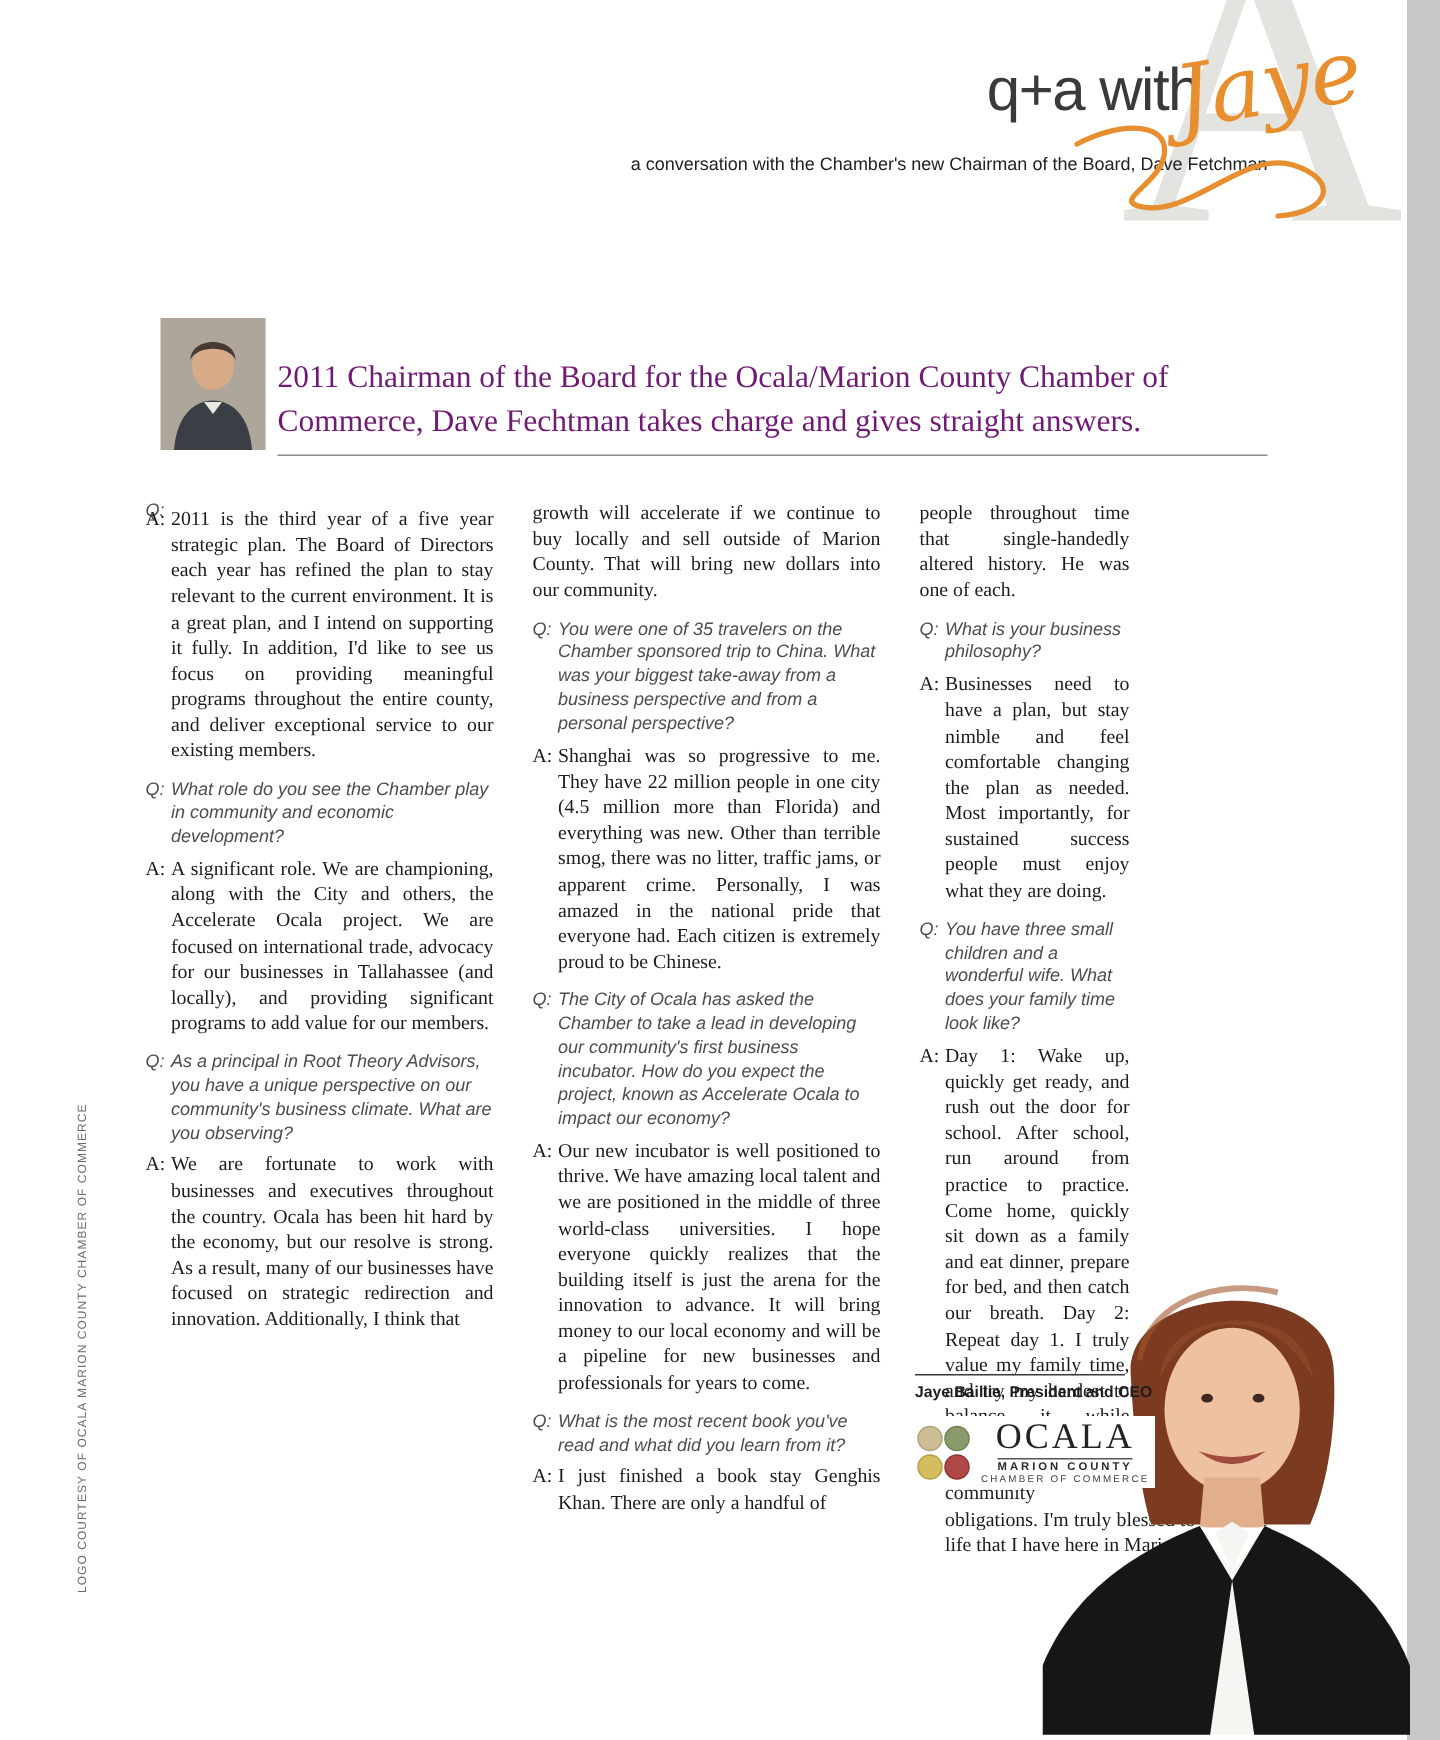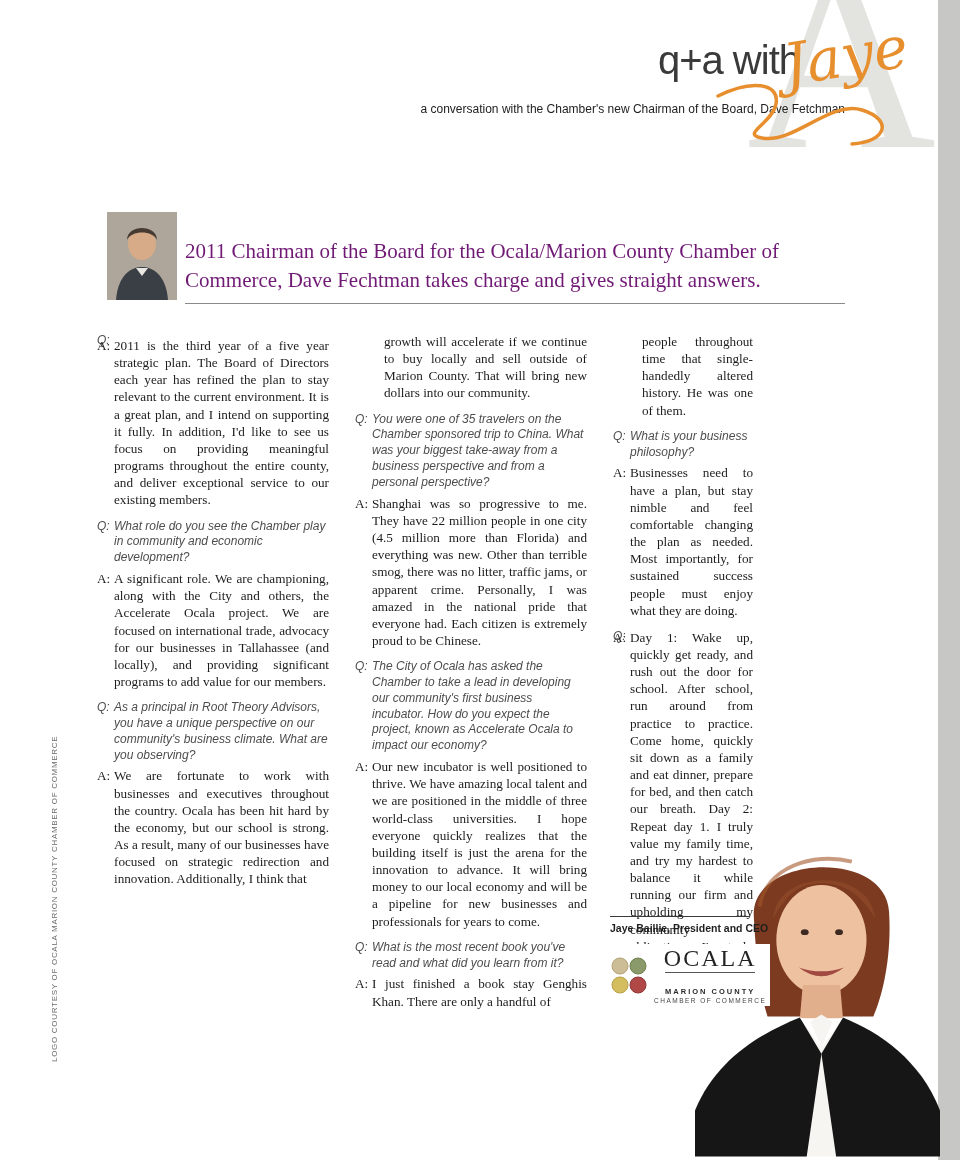--- a/index.html
+++ b/index.html
@@ -19,37 +19,37 @@
   .headshot{position:absolute;left:107px;top:212px;width:70px;height:88px;overflow:hidden;background:#b9b2a6;}
   .headline{position:absolute;left:185px;top:237px;width:662px;font-family:"Liberation Serif",serif;font-size:21px;line-height:1.38;color:#701a75;}
   .headline-rule{position:absolute;left:185px;top:303px;width:660px;height:1px;background:#8a8a8a;}
 
   
   .columns{position:absolute;left:97px;top:333px;width:748px;display:flex;gap:26px;z-index:2;}
   .col{flex:1;min-width:0;}
   .block{position:relative;margin-bottom:9px;}
   .block.q{padding-left:17px;font-style:italic;font-size:12px;line-height:1.32;color:#4d4d4d;margin-top:10px;margin-bottom:4px;}
   .block.a{padding-left:17px;font-family:"Liberation Serif",serif;font-size:13.2px;line-height:1.3;color:#1c1c1c;text-align:justify;}
-  .block.cont{font-family:"Liberation Serif",serif;font-size:13.2px;line-height:1.3;color:#1c1c1c;text-align:justify;margin-left:29px;}
+  .block.cont{font-family:"Liberation Serif",serif;font-size:13.2px;line-height:1.3;color:#1c1c1c;text-align:justify;}
   .block:first-of-type{margin-top:0;}
   .block .label{position:absolute;left:0;top:0;}
   .block.q .label{font-style:italic;color:#4d4d4d;}
   .block.a .label{font-family:"Liberation Serif",serif;color:#1c1c1c;}
   .photo-intrude{float:right;width:92px;height:160px;margin-top:496px;}
 
   
   .side-note{position:absolute;left:50px;top:1062px;transform:rotate(-90deg);transform-origin:0 0;white-space:nowrap;font-size:8px;letter-spacing:0.7px;color:#6b6b6b;}
 
   
   .caption-rule{position:absolute;left:610px;top:916px;width:140px;height:1px;background:#3a3a3a;z-index:4;}
   .caption{position:absolute;left:610px;top:922px;font-size:10.5px;font-weight:700;color:#1e1e1e;z-index:4;text-align:right;}
   .logo{position:absolute;left:610px;top:944px;display:flex;align-items:center;gap:6px;z-index:4;background:#fff;padding:2px 4px 2px 0;}
   .logo-text{display:flex;flex-direction:column;align-items:center;justify-content:space-between;}
   .logo-name{font-family:"Liberation Serif",serif;font-size:24px;letter-spacing:2px;color:#232323;line-height:1;}
-  .logo-sub1{font-size:7.5px;font-weight:700;letter-spacing:2px;color:#2b2b2b;margin-top:2px;border-top:1px solid #555;padding-top:14px;}
+  .logo-sub1{font-size:7.5px;font-weight:700;letter-spacing:2px;color:#2b2b2b;margin-top:2px;border-top:1px solid #555;padding-top:0;}
   .logo-sub2{font-size:6.5px;letter-spacing:1.5px;color:#444;margin-top:1px;}
 
   
   .portrait{position:absolute;left:695px;top:815px;width:245px;height:345px;z-index:3;}
 </style>
 </head>
 <body>
 
 <div class="page">
 
@@ -76,37 +76,37 @@
   <div class="headline">2011 Chairman of the Board for the Ocala/Marion County Chamber of Commerce, Dave Fechtman takes charge and gives straight answers.</div>
   <div class="headline-rule"></div>
 
   <div class="columns">
     <div class="col">
         <div class="block q"><span class="label">Q:</span></div>
         <div class="block a"><span class="label">A:</span><span>2011 is the third year of a five year strategic plan. The Board of Directors each year has refined the plan to stay relevant to the current environment. It is a great plan, and I intend on supporting it fully. In addition, I'd like to see us focus on providing meaningful programs throughout the entire county, and deliver exceptional service to our existing members.</span></div>
         <div class="block q"><span class="label">Q:</span><span>What role do you see the Chamber play in community and economic development?</span></div>
         <div class="block a"><span class="label">A:</span><span>A significant role. We are championing, along with the City and others, the Accelerate Ocala project. We are focused on international trade, advocacy for our businesses in Tallahassee (and locally), and providing significant programs to add value for our members.</span></div>
         <div class="block q"><span class="label">Q:</span><span>As a principal in Root Theory Advisors, you have a unique perspective on our community's business climate. What are you observing?</span></div>
-        <div class="block a"><span class="label">A:</span><span>We are fortunate to work with businesses and executives throughout the country. Ocala has been hit hard by the economy, but our school is strong. As a result, many of our businesses have focused on strategic redirection and innovation. Additionally, I think that</span></div>
+        <div class="block a"><span class="label">A:</span><span>We are fortunate to work with businesses and executives throughout the country. Ocala has been hit hard by the economy, but our resolve is strong. As a result, many of our businesses have focused on strategic redirection and innovation. Additionally, I think that</span></div>
       </div>
     <div class="col">
         <div class="block cont"><span>growth will accelerate if we continue to buy locally and sell outside of Marion County. That will bring new dollars into our community.</span></div>
         <div class="block q"><span class="label">Q:</span><span>You were one of 35 travelers on the Chamber sponsored trip to China. What was your biggest take-away from a business perspective and from a personal perspective?</span></div>
         <div class="block a"><span class="label">A:</span><span>Shanghai was so progressive to me. They have 22 million people in one city (4.5 million more than Florida) and everything was new. Other than terrible smog, there was no litter, traffic jams, or apparent crime. Personally, I was amazed in the national pride that everyone had. Each citizen is extremely proud to be Chinese.</span></div>
         <div class="block q"><span class="label">Q:</span><span>The City of Ocala has asked the Chamber to take a lead in developing our community's first business incubator. How do you expect the project, known as Accelerate Ocala to impact our economy?</span></div>
         <div class="block a"><span class="label">A:</span><span>Our new incubator is well positioned to thrive. We have amazing local talent and we are positioned in the middle of three world-class universities. I hope everyone quickly realizes that the building itself is just the arena for the innovation to advance. It will bring money to our local economy and will be a pipeline for new businesses and professionals for years to come.</span></div>
         <div class="block q"><span class="label">Q:</span><span>What is the most recent book you've read and what did you learn from it?</span></div>
         <div class="block a"><span class="label">A:</span><span>I just finished a book stay Genghis Khan. There are only a handful of</span></div>
       </div>
     <div class="col">
         <div class="photo-intrude"></div>
-        <div class="block cont"><span>people throughout time that single-handedly altered history. He was one of them.</span></div>
+        <div class="block cont"><span>people throughout time that single-handedly altered history. He was one of each.</span></div>
         <div class="block q"><span class="label">Q:</span><span>What is your business philosophy?</span></div>
         <div class="block a"><span class="label">A:</span><span>Businesses need to have a plan, but stay nimble and feel comfortable changing the plan as needed. Most importantly, for sustained success people must enjoy what they are doing.</span></div>
-        <div class="block q"><span class="label">Q:</span></div>
+        <div class="block q"><span class="label">Q:</span><span>You have three small children and a wonderful wife. What does your family time look like?</span></div>
         <div class="block a"><span class="label">A:</span><span>Day 1: Wake up, quickly get ready, and rush out the door for school. After school, run around from practice to practice. Come home, quickly sit down as a family and eat dinner, prepare for bed, and then catch our breath. Day 2: Repeat day 1. I truly value my family time, and try my hardest to balance it while running our firm and upholding my community obligations. I'm truly blessed to have the life that I have here in Marion County.</span></div>
       </div>
   </div>
 
   <div class="side-note">LOGO COURTESY OF OCALA MARION COUNTY CHAMBER OF COMMERCE</div>
 
   <div class="caption-rule"></div>
   <div class="caption">Jaye Baillie, President and CEO</div>
   <div class="logo">
     <svg width="38" height="40" viewBox="0 0 38 40">

